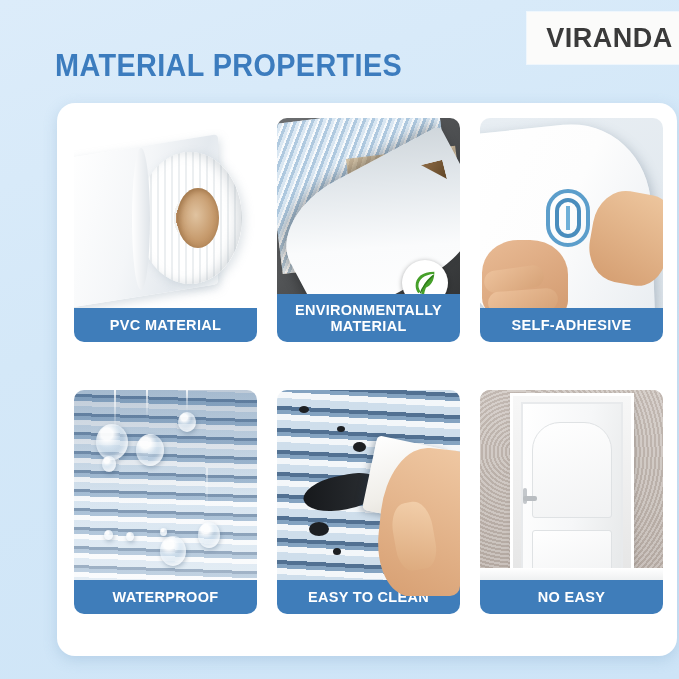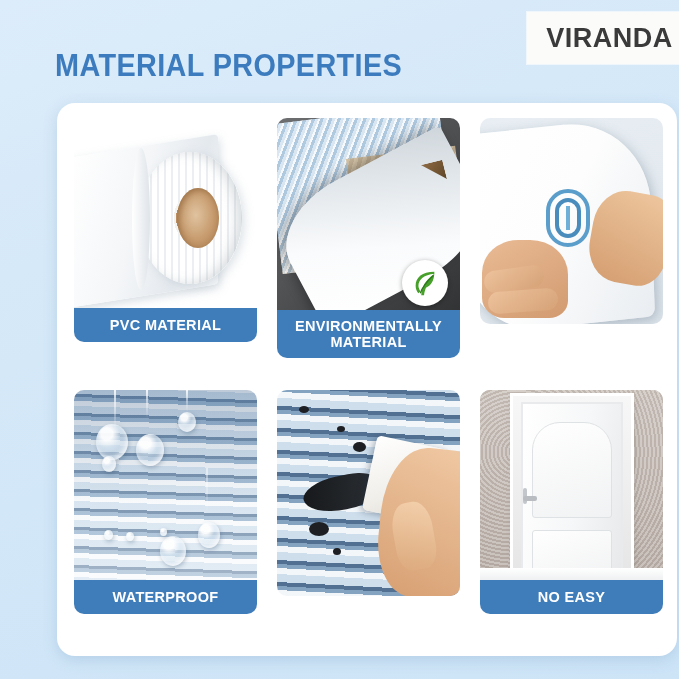--- a/index.html
+++ b/index.html
@@ -46,21 +46,21 @@
     border-radius:10px;overflow:hidden;
   }
   .label{
     position:absolute;left:0;bottom:16px;width:183px;
     background:#3f7dba;color:#fff;border-radius:0 0 10px 10px;
     display:flex;align-items:center;justify-content:center;text-align:center;
     font-size:14.5px;font-weight:bold;letter-spacing:.3px;line-height:1.12;
     box-sizing:border-box;padding:7px 4px;
   }
   .label.one-line{height:34px;}
-  .label.two-line{height:48px;bottom:0;}
+  .label.two-line{height:48px;bottom:16px;}
 
   
   .pvc{background:#ffffff;}
   .pvc .sheet{
     position:absolute;left:-6px;top:28px;width:150px;height:150px;
     background:linear-gradient(105deg,#ffffff 0%,#f4f6f8 45%,#e4e9ee 75%,#f7f9fa 100%);
     transform:skewY(-9deg);border-radius:4px;
     box-shadow:2px 4px 9px rgba(150,165,180,.35);
   }
   .pvc .roll{
@@ -299,20 +299,23 @@
             <rect x="6" y="5" width="40" height="54" rx="20" fill="none" stroke="#5c9ecb" stroke-width="4"></rect>
             <rect x="15" y="14" width="22" height="36" rx="11" fill="none" stroke="#4a8dbd" stroke-width="4"></rect>
             <line x1="26" y1="20" x2="26" y2="44" stroke="#6fb0d8" stroke-width="4"></line>
           </svg>
         </div>
         <div class="hand-l"></div>
         <div class="fng f1"></div>
         <div class="fng f2"></div>
         <div class="hand-r"></div>
       </div>
+      <div class="label one-line">
+        <span>SELF-ADHESIVE</span>
+      </div>
     </div>
 
     <div class="card">
       <div class="thumb wp">
         <div class="trail" style="left:40px;top:0;height:40px;"></div>
         <div class="trail" style="left:72px;top:0;height:28px;"></div>
         <div class="trail" style="left:112px;top:0;height:22px;"></div>
         <div class="drop" style="left:22px;top:34px;width:32px;height:36px;"></div>
         <div class="drop" style="left:62px;top:44px;width:28px;height:32px;"></div>
         <div class="drop" style="left:104px;top:22px;width:18px;height:20px;"></div>
@@ -334,20 +337,23 @@
         <div class="stain" style="left:22px;top:16px;width:10px;height:7px;"></div>
         <div class="stain" style="left:60px;top:36px;width:8px;height:6px;"></div>
         <div class="stain" style="left:76px;top:52px;width:13px;height:10px;"></div>
         <div class="smear"></div>
         <div class="stain" style="left:32px;top:132px;width:20px;height:14px;"></div>
         <div class="stain" style="left:56px;top:158px;width:8px;height:7px;"></div>
         <div class="cloth"></div>
         <div class="hand"></div>
         <div class="thumb-f"></div>
       </div>
+      <div class="label one-line">
+        <span>EASY TO CLEAN</span>
+      </div>
     </div>
 
     <div class="card">
       <div class="thumb glue">
         <div class="wall"></div>
         <div class="frame"></div>
         <div class="door"></div>
         <div class="pnl pnl-top"></div>
         <div class="pnl pnl-bot"></div>
         <div class="handle2"></div>

